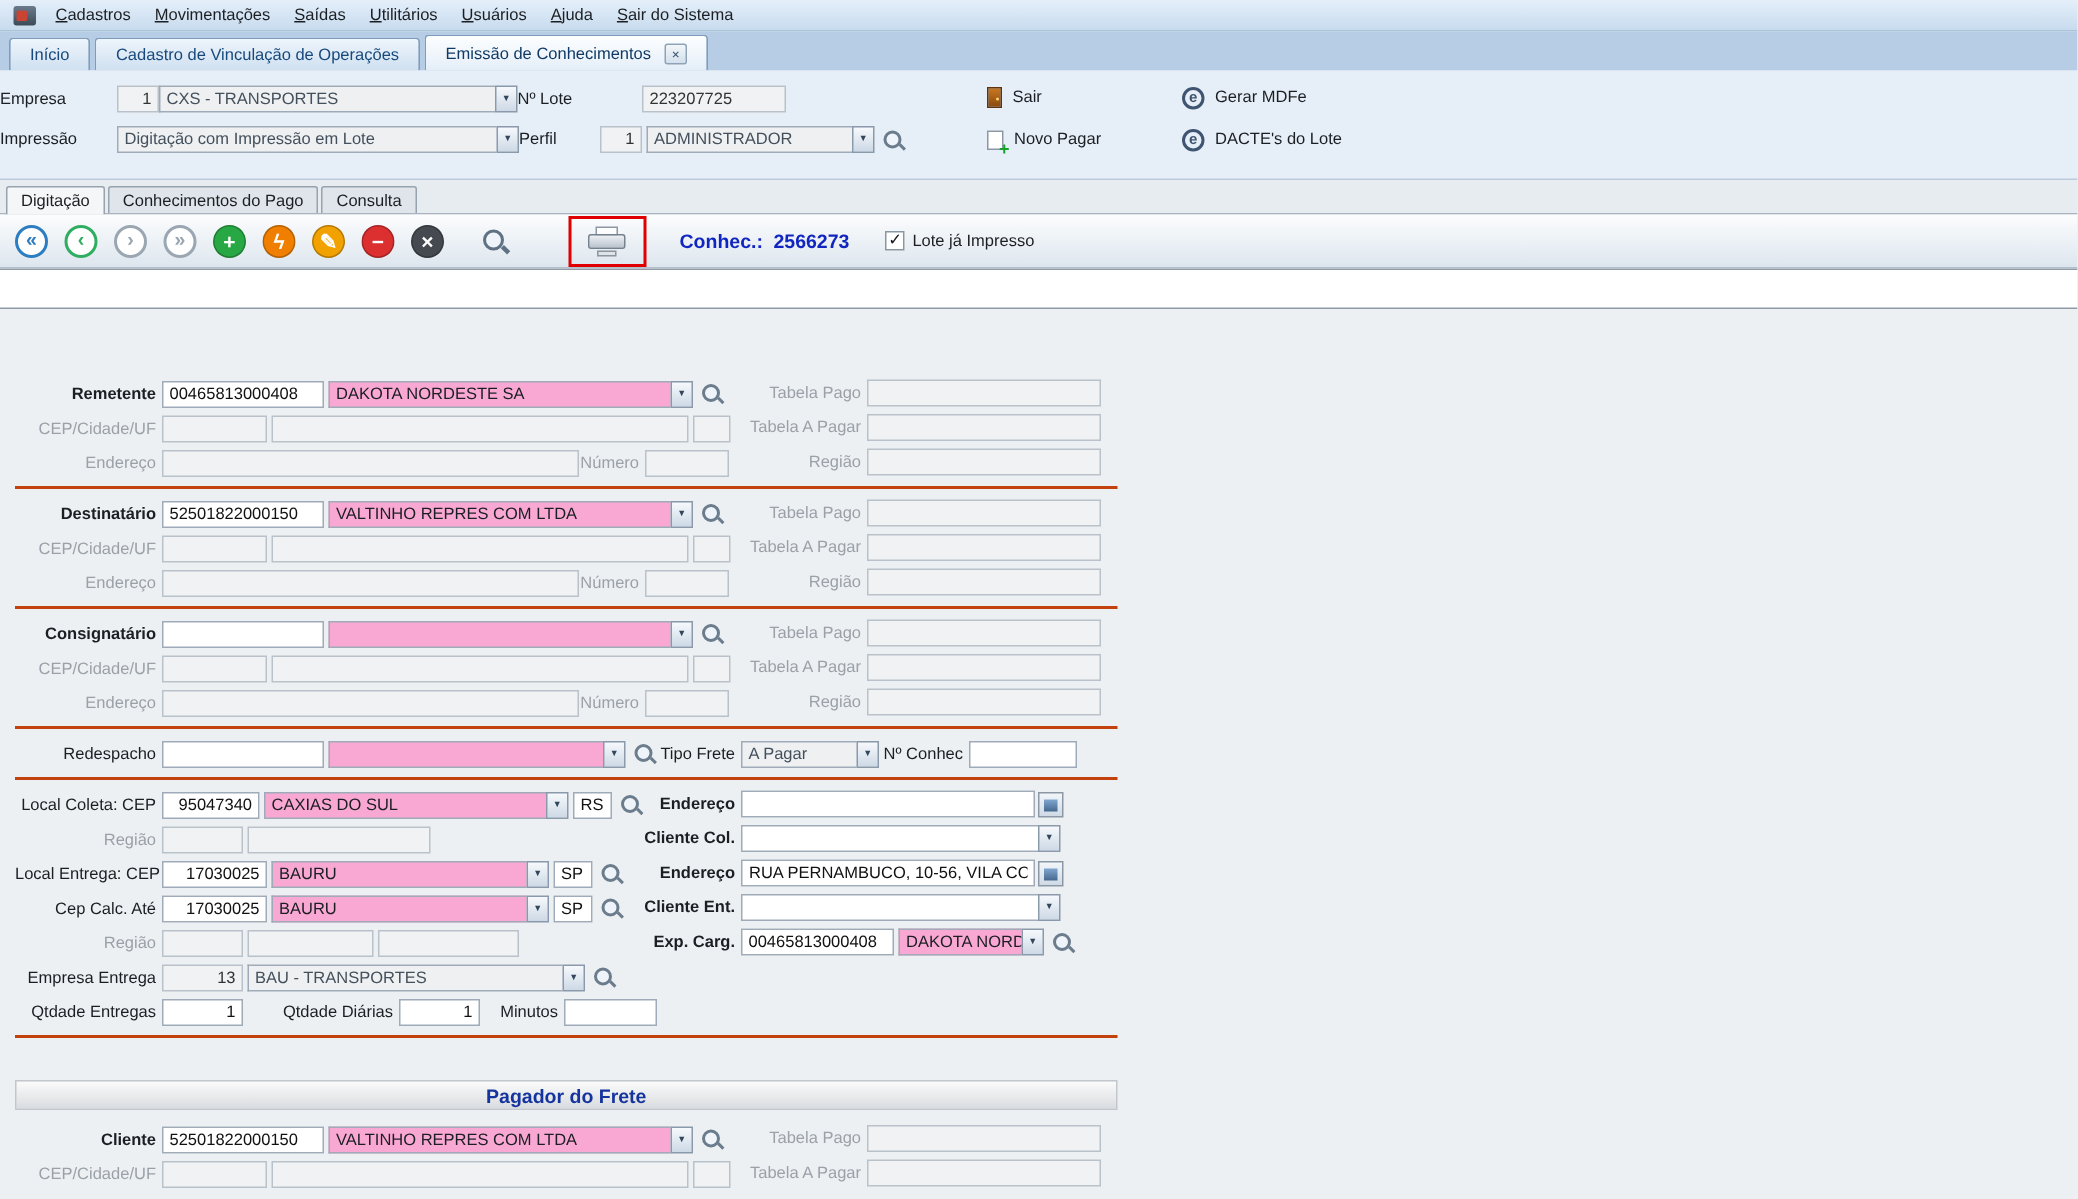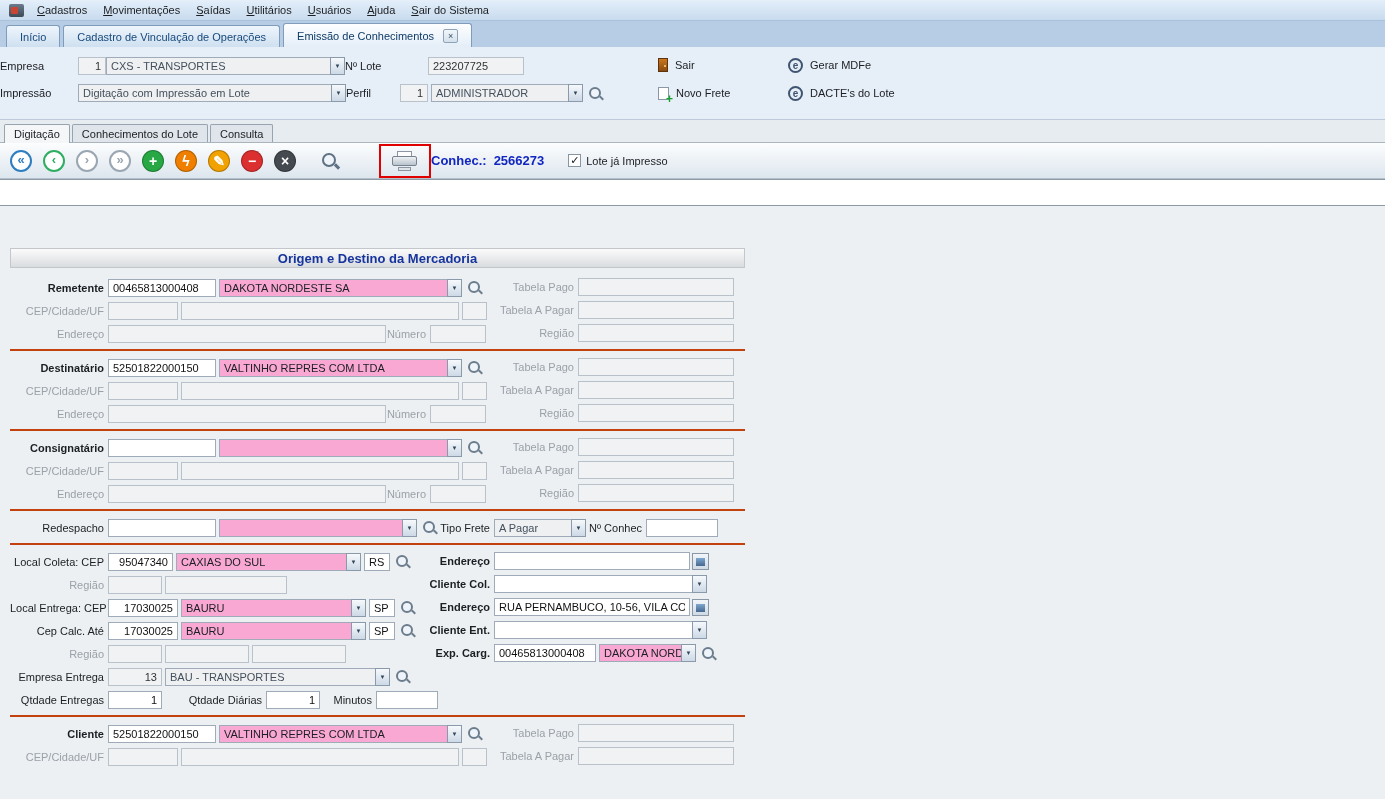--- a/index.html
+++ b/index.html
@@ -75,21 +75,21 @@
   .tmag::before { content:""; position:absolute; left:1px; top:2px; width:10px; height:10px;
     border:2px solid #5f7182; border-radius:50%; background:#eef4f9; }
   .tmag::after { content:""; position:absolute; left:13px; top:14px; width:6px; height:3px;
     background:#5f7182; transform:rotate(45deg); }
   .hl { border:2px solid #e00000; padding:5px 11px; margin-left:38px; display:flex; align-items:center; }
   .printer { position:relative; width:26px; height:20px; }
   .printer .p1 { position:absolute; left:5px; top:0; width:15px; height:6px; background:#fdfdfd; border:1px solid #8a96a2; }
   .printer .p2 { position:absolute; left:0; top:5px; width:25px; height:10px;
     background:linear-gradient(#eef1f4,#b9c3cd); border:1px solid #76828e; border-radius:2px; }
   .printer .p3 { position:absolute; left:6px; bottom:0; width:13px; height:4px; background:#dfe4e9; border:1px solid #8a96a2; }
-  .conhec { color:#1126c0; font-weight:bold; font-size:13px; display:flex; gap:7px; white-space:nowrap; }
+  .conhec { color:#1126c0; font-weight:bold; font-size:13px; margin-left:22px; display:flex; gap:7px; white-space:nowrap; }
   .cbwrap { display:flex; align-items:center; gap:5px; margin-left:24px; }
   .cb { width:13px; height:13px; border:1px solid #8896a4; background:#fff; font-size:11px;
     line-height:11px; text-align:center; color:#101418; }
   
   .bigfield { height:27px; background:#fff; border-top:1px solid #8e9aa6; border-bottom:1px solid #8e9aa6; }
   
   .form { position:relative; padding:42px 0 0 10px; }
   .stitle { width:735px; height:20px; line-height:20px; text-align:center; font-weight:bold; font-size:13px;
     color:#16349e; background:linear-gradient(#fbfbfb,#d9dcdf); border:1px solid #c3c7cb; margin-bottom:5px; }
   .block { width:735px; border-bottom:2px solid #c2410c; padding:3px 0 4px; margin-bottom:2px; }
@@ -158,35 +158,35 @@
       <span class="dd">▼</span>
     </span>
     <span class="mag"></span>
   </div>
   <div class="hbtn" style="left:658px; top:9px">
     <span class="door"></span>
     <span>Sair</span>
   </div>
   <div class="hbtn" style="left:658px; top:37px">
     <span class="newdoc"></span>
-    <span>Novo Frete</span>
+    <span>Novo Pagar</span>
   </div>
   <div class="hbtn" style="left:788px; top:9px">
     <span class="ecirc">e</span>
     <span>Gerar MDFe</span>
   </div>
   <div class="hbtn" style="left:788px; top:37px">
     <span class="ecirc">e</span>
     <span>DACTE's do Lote</span>
   </div>
 </div>
 
 <div class="subtabs">
   <span class="subtab active">Digitação</span>
-  <span class="subtab">Conhecimentos do Lote</span>
+  <span class="subtab">Conhecimentos do Pago</span>
   <span class="subtab">Consulta</span>
 </div>
 
 <div class="toolbar">
   <span class="circ nav nav1">«</span>
   <span class="circ nav nav2">‹</span>
   <span class="circ nav nav3">›</span>
   <span class="circ nav nav4">»</span>
   <span class="circ fill add">+</span>
   <span class="circ fill post">ϟ</span>
@@ -208,21 +208,20 @@
   <span class="cbwrap">
     <span class="cb">✓</span>
     <span>Lote já Impresso</span>
   </span>
 </div>
 
 <div class="bigfield"></div>
 
 <div class="form">
 
-  <div class="stitle">Origem e Destino da Mercadoria</div>
 
   <div class="block">
     <div class="frow">
       <span class="l b">Remetente</span>
       <input class="in" style="width: 108px;" value="00465813000408">
       <span class="combo ml3" style="width:243px">
         <span class="cbox yel">DAKOTA NORDESTE SA</span>
         <span class="dd">▼</span>
       </span>
       <span class="mag"></span>
@@ -341,21 +340,21 @@
       </span>
       <span class="l" style="width:60px;min-width:60px">Nº Conhec</span>
       <input class="in" style="width: 72px;" value="">
     </div>
   </div>
 
   <div class="block">
     <div class="frow">
       <span class="l">Local Coleta: CEP</span>
       <input class="in tr" style="width: 65px;" value="95047340">
-      <span class="combo ml3" style="width:185px">
+      <span class="combo ml3" style="width:203px">
         <span class="cbox yel">CAXIAS DO SUL</span>
         <span class="dd">▼</span>
       </span>
       <input class="in ml3" style="width: 26px;" value="RS">
       <span class="mag"></span>
       <span class="rcB">
         <span class="rl b">Endereço</span>
         <input class="in" style="width: 196px;" value="">
         <span class="addrbtn"></span>
       </span>
@@ -431,20 +430,21 @@
     <div class="frow">
       <span class="l">Qtdade Entregas</span>
       <input class="in tr" style="width: 54px;" value="1">
       <span class="l" style="width:104px;min-width:104px">Qtdade Diárias</span>
       <input class="in tr" style="width: 54px;" value="1">
       <span class="l" style="width:56px;min-width:56px">Minutos</span>
       <input class="in" style="width: 62px;" value="">
     </div>
   </div>
 
+  <div class="stitle" style="margin-top:28px">Pagador do Frete</div>
   <div class="block" style="border-bottom:none">
     <div class="frow">
       <span class="l b">Cliente</span>
       <input class="in" style="width: 108px;" value="52501822000150">
       <span class="combo ml3" style="width:243px">
         <span class="cbox yel">VALTINHO REPRES COM LTDA</span>
         <span class="dd">▼</span>
       </span>
       <span class="mag"></span>
       <span class="rcA">

